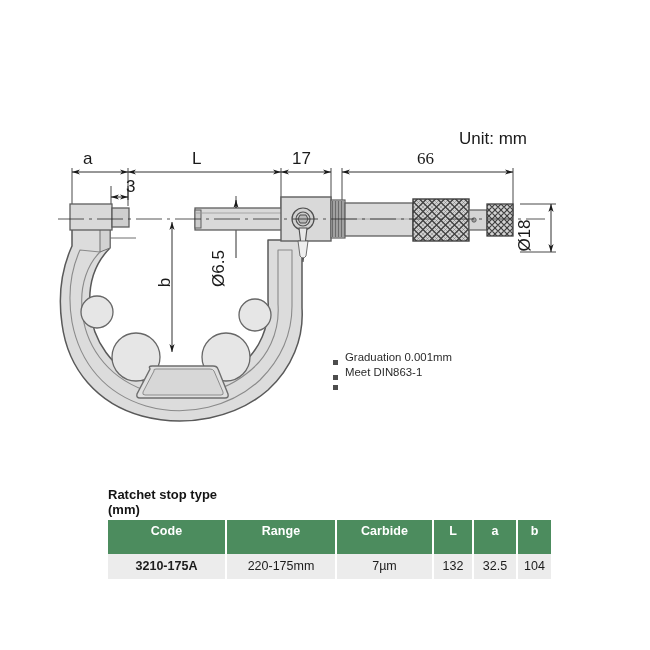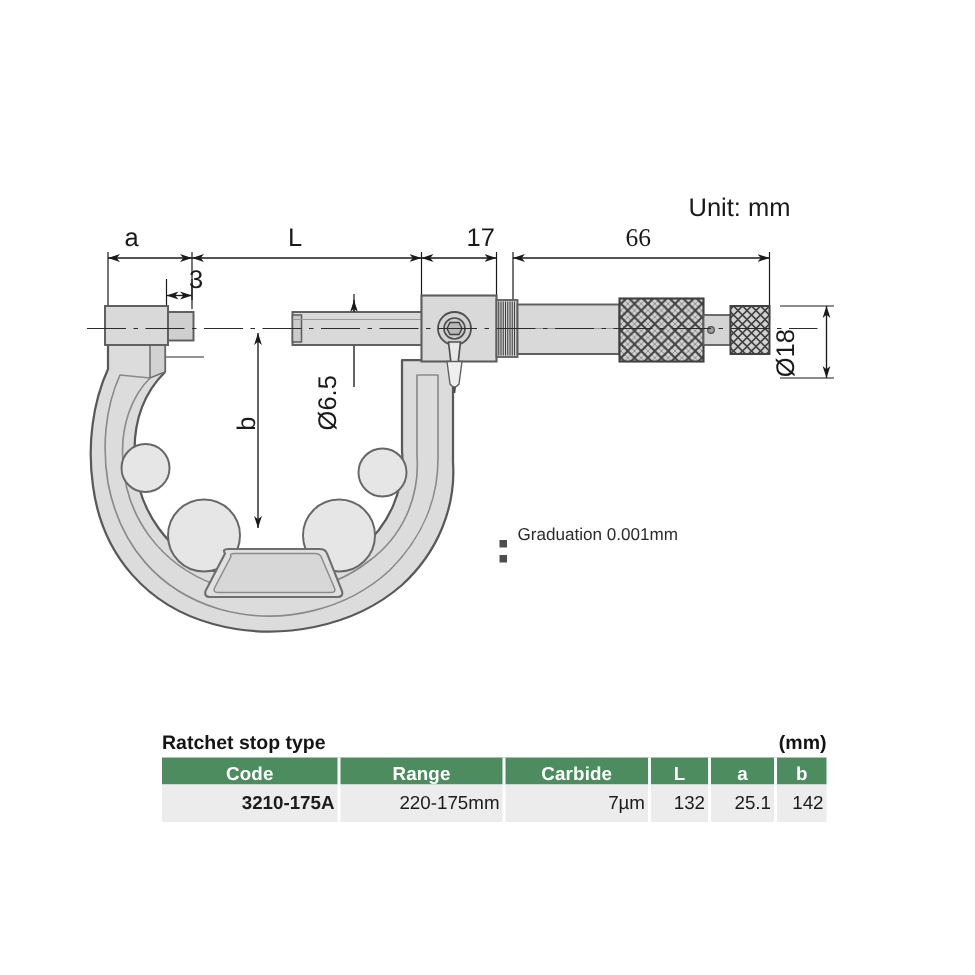--- a/index.html
+++ b/index.html
@@ -61,42 +61,43 @@
     width: 443px;
   }
   .table-caption-row {
     display: flex;
     justify-content: space-between;
     align-items: baseline;
     font-size: 13px;
     font-weight: bold;
     color: #141414;
     padding-bottom: 3px;
+    flex-direction: column;
   }
   table.spec-table {
     border-collapse: collapse;
     width: 443px;
     table-layout: fixed;
   }
   table.spec-table th {
     background: #4c8c5e;
     color: #ffffff;
     font-size: 12.5px;
     font-weight: bold;
     text-align: center;
-    padding: 4px 2px 0 2px;
+    padding: 4px 2px 16px 2px;
     border-right: 2px solid #ffffff;
     letter-spacing: 0.1px;
   }
   table.spec-table th:last-child { border-right: none; }
   table.spec-table td {
     background: #ececec;
     color: #1c1c1c;
     font-size: 12.5px;
-    text-align: right;
+    text-align: center;
     padding: 5px 2px 6px 2px;
     border-right: 2px solid #ffffff;
   }
   table.spec-table td:last-child { border-right: none; }
   table.spec-table td.code-cell { font-weight: bold; }
 
   
   .dim-label {
     position: absolute;
     font-size: 17px;
@@ -265,31 +266,35 @@
     </g>
 
     <line x1="236" y1="196" x2="236" y2="208" stroke="#1a1a1a" stroke-width="0.8"></line>
   </svg>
 
   <div class="unit-label" style="left:459px; top:130px;">Unit: mm</div>
 
   <div class="dim-label" style="left:83px;  top:150px;">a</div>
   <div class="dim-label" style="left:126px; top:178px;">3</div>
   <div class="dim-label" style="left:192px; top:150px;">L</div>
-  <div class="dim-label" style="left:292px; top:150px;margin-left:19px;">17</div>
+  <div class="dim-label" style="left:292px; top:150px;">17</div>
   <div class="dim-label" style="left:417px; top:150px;font-family:Liberation Serif, serif;">66</div>
 
   <div class="dim-label vert" style="left:160px; top:274px;">b</div>
   <div class="dim-label vert" style="left:200px; top:260px;">Ø6.5</div>
   <div class="dim-label vert" style="left:508px; top:227px;">Ø18</div>
 
   <div class="spec-list">
     <div class="spec-item">
       <span class="spec-bullet"></span>
       <span>Graduation 0.001mm</span>
+    </div>
+    <div class="spec-item">
+      <span class="spec-bullet"></span>
+      <span>Meet DIN863-1</span>
     </div>
     <div class="spec-item">
       <span class="spec-bullet"></span>
     </div>
   </div>
 
   <div class="table-block">
     <div class="table-caption-row">
       <span>Ratchet stop type</span>
       <span>(mm)</span>
@@ -312,20 +317,20 @@
           <th>a</th>
           <th>b</th>
         </tr>
       </thead>
       <tbody>
         <tr>
           <td class="code-cell">3210-175A</td>
           <td>220-175mm</td>
           <td>7µm</td>
           <td>132</td>
-          <td>25.1</td>
-          <td>142</td>
+          <td>32.5</td>
+          <td>104</td>
         </tr>
       </tbody>
     </table>
   </div>
 
 </div>
 
 </body></html>

